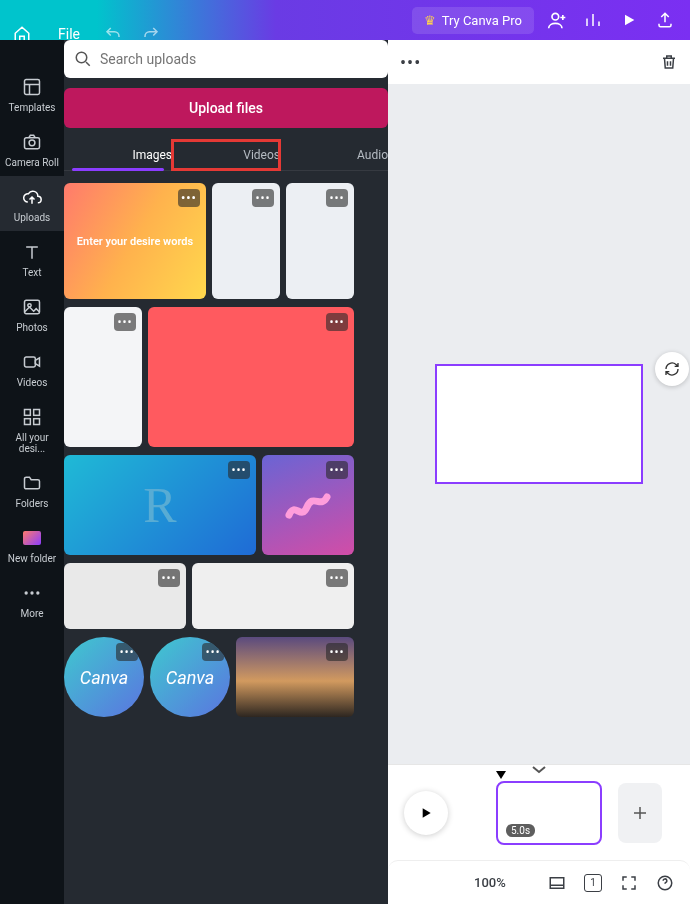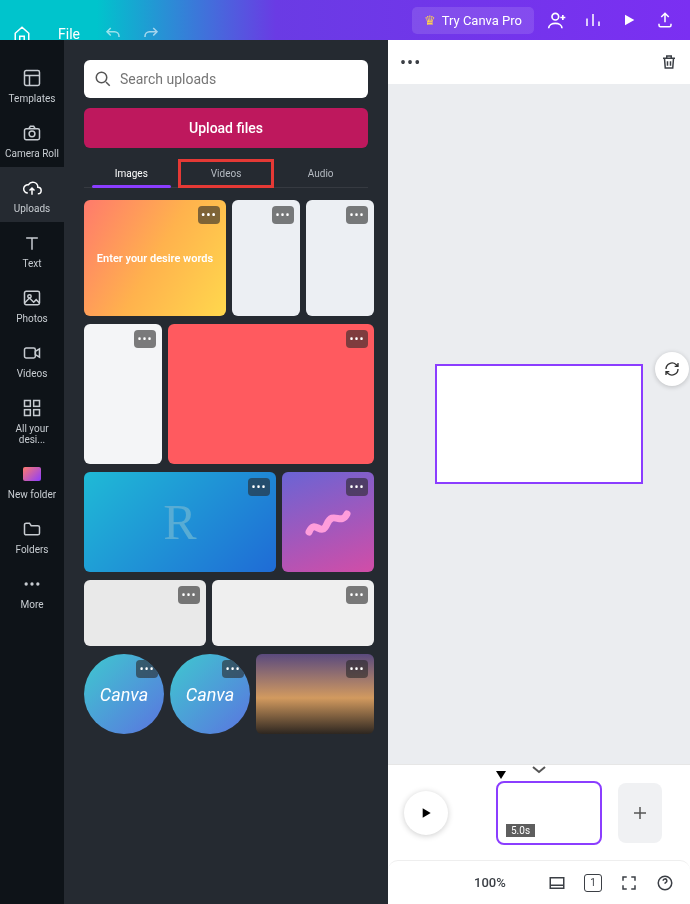--- a/index.html
+++ b/index.html
@@ -10,33 +10,33 @@
 .tb-left { display: flex; align-items: center; height: 100%; margin-top: 28px; }
 .tb-home { width: 44px; height: 100%; display: flex; align-items: center; justify-content: center; background: #00c4cc; }
 .tb-file { padding: 0 14px; height: 100%; display: flex; align-items: center; font-size: 14px; background: #00c4cc; }
 .tb-undo, .tb-redo { width: 38px; height:100%; display:flex; align-items:center; justify-content:center; opacity:.6; }
 .tb-right { margin-left:auto; display:flex; align-items:center; height:100%; gap: 10px; padding-right: 12px; }
 .tb-try { background: rgba(255,255,255,0.12); border-radius: 5px; padding: 6px 12px; display:flex; align-items:center; gap:6px; font-size: 13px; }
 .crown { color: #ffd24d; }
 .tb-icon { width: 26px; display:flex; justify-content:center; }
 
 
-.leftrail { position:absolute; left:0; top:40px; bottom:0; width:64px; background:#0e1318; color:#c7ccd1; display:flex; flex-direction:column; align-items:center; padding-top:17px; }
+.leftrail { position:absolute; left:0; top:40px; bottom:0; width:64px; background:#0e1318; color:#c7ccd1; display:flex; flex-direction:column; align-items:center; padding-top:26px; }
 .rail-item { width:64px; padding: 10px 2px 8px 2px; display:flex; flex-direction:column; align-items:center; gap:4px; font-size:10px; text-align:center; cursor:pointer; }
 .rail-item.active { background:#252a31; }
 .rail-icon { width:22px; height:22px; display:flex; align-items:center; justify-content:center; }
 .rail-label { line-height:1.1; }
 
 
-.panel { position:absolute; left:64px; top:40px; bottom:0; width:324px; background:#252a31; color:#fff; padding:20px; overflow:hidden; }
+.panel { position:absolute; left:64px; top:40px; bottom:0; width:324px; background:#252a31; color:#fff; padding:0; overflow:hidden; }
 .search { display:flex; align-items:center; background:#fff; border-radius:6px; height:38px; padding:0 10px; gap:8px; }
 .search input { border:none; outline:none; flex:1; font-size:14px; color:#333; background:transparent; }
 .upload-btn { margin-top:10px; height:40px; width:100%; background:#be185d; color:#fff; border:none; border-radius:6px; font-size:14px; font-weight:500; cursor:pointer; }
 .tabs { display:flex; margin-top:12px; border-bottom:1px solid rgba(255,255,255,0.08); }
-.tab { flex:1; text-align:center; padding:8px 0; font-size:10px; color:#b5bbc2; cursor:pointer; position:relative; }
+.tab { flex:1; text-align:right; padding:8px 0; font-size:12px; color:#b5bbc2; cursor:pointer; position:relative; }
 .tab.active { color:#fff; }
 .tab.active::after { content:""; position:absolute; left:8px; right:8px; bottom:-1px; height:3px; background:#8b3dff; border-radius:2px; }
 .tab.highlight-box { outline:3px solid #e53935; outline-offset:-2px; }
 
 
 .gallery { margin-top:12px; position:relative; height: 600px; }
 .gitem { position:absolute; border-radius:6px; overflow:hidden; background:#333; display:flex; align-items:center; justify-content:center; }
 .gitem .dots { position:absolute; top:6px; right:6px; width:22px; height:18px; background:rgba(40,40,40,0.6); border-radius:4px; color:#fff; font-size:12px; display:flex; align-items:center; justify-content:center; letter-spacing:1px; }
 .g1 { left:0; top:0; width:142px; height:116px; background: linear-gradient(120deg,#ff7a6c,#ffb24d,#ffd84d); color:#fff; font-size:11px; font-weight:600; text-align:center; padding:6px; }
 .g2 { left:148px; top:0; width:68px; height:116px; background:#eceff3; }
@@ -63,21 +63,21 @@
 .canvas-body { position:absolute; top:44px; left:0; right:0; bottom:0; display:flex; align-items:center; justify-content:center; }
 .canvas-frame { width:208px; height:120px; background:#fff; border:2px solid #8b3dff; position:relative; }
 .refresh-fab { position:absolute; right:-48px; top:-14px; width:34px; height:34px; border-radius:50%; background:#fff; box-shadow:0 1px 5px rgba(0,0,0,0.2); display:flex; align-items:center; justify-content:center; color:#333; font-size:15px; }
 
 
 .timeline { position:absolute; left:388px; right:0; bottom:44px; height:96px; background:#fff; border-top:1px solid #e6e6e6; display:flex; align-items:center; padding:0 16px; gap:16px; }
 .tl-caret { position:absolute; left:50%; top:0; transform:translateX(-50%); cursor:pointer; }
 .play-btn { width:44px; height:44px; border-radius:50%; background:#fff; box-shadow:0 1px 6px rgba(0,0,0,0.2); display:flex; align-items:center; justify-content:center; cursor:pointer; }
 .clip { width:106px; height:64px; border:2px solid #8b3dff; border-radius:8px; background:#fff; position:relative; cursor:pointer; }
 .playhead { position:absolute; left:-2px; top:-12px; width:0; height:0; border-left:5px solid transparent; border-right:5px solid transparent; border-top:8px solid #000; }
-.clip-time { position:absolute; left:8px; bottom:6px; background:rgba(40,40,40,0.75); color:#fff; font-size:10px; padding:1px 5px; border-radius:0; }
+.clip-time { position:absolute; left:8px; bottom:6px; background:rgba(40,40,40,0.75); color:#fff; font-size:10px; padding:1px 5px; border-radius:6px; }
 .add-page { width:44px; height:60px; border-radius:8px; background:#f0f1f3; display:flex; align-items:center; justify-content:center; font-size:22px; color:#555; cursor:pointer; }
 
 
 .bottombar { position:absolute; left:388px; right:0; bottom:0; height:44px; background:#fff; border-top:1px solid #eee; display:flex; align-items:center; justify-content:flex-end; gap:18px; padding:0 16px; color:#3b3f45; font-size:13px;border-radius:10px; }
 .zoom-label { margin-right:auto; margin-left:70px; font-weight:500; }
 .bb-icon { cursor:pointer; display:flex; align-items:center; justify-content:center; }
 .page-ind { border:1.5px solid #3b3f45; border-radius:3px; width:18px; height:18px; font-size:10px; display:flex; align-items:center; justify-content:center; }
 
 svg { display:block; }
 </style>
@@ -198,31 +198,31 @@
           <rect x="3" y="3" width="7" height="7"></rect>
           <rect x="14" y="3" width="7" height="7"></rect>
           <rect x="3" y="14" width="7" height="7"></rect>
           <rect x="14" y="14" width="7" height="7"></rect>
         </svg>
       </div>
     <div class="rail-label">All your desi...</div>
   </div>
   <div class="rail-item">
     <div class="rail-icon">
+        <svg width="20" height="20" viewBox="0 0 24 24" fill="none" stroke="#c7ccd1" stroke-width="1.8">
+          <path d="M3 7a2 2 0 0 1 2-2h4l2 3h8a2 2 0 0 1 2 2v7a2 2 0 0 1-2 2H5a2 2 0 0 1-2-2z"></path>
+        </svg>
+      </div>
+    <div class="rail-label">Folders</div>
+  </div>
+  <div class="rail-item">
+    <div class="rail-icon">
         <div style="width:18px;height:14px;background:linear-gradient(135deg,#ff7a6c,#8b3dff);border-radius:2px;"></div>
       </div>
     <div class="rail-label">New folder</div>
-  </div>
-  <div class="rail-item">
-    <div class="rail-icon">
-        <svg width="20" height="20" viewBox="0 0 24 24" fill="none" stroke="#c7ccd1" stroke-width="1.8">
-          <path d="M3 7a2 2 0 0 1 2-2h4l2 3h8a2 2 0 0 1 2 2v7a2 2 0 0 1-2 2H5a2 2 0 0 1-2-2z"></path>
-        </svg>
-      </div>
-    <div class="rail-label">Folders</div>
   </div>
   <div class="rail-item">
     <div class="rail-icon">
         <svg width="20" height="20" viewBox="0 0 24 24" fill="#c7ccd1">
           <circle cx="5" cy="12" r="2"></circle>
           <circle cx="12" cy="12" r="2"></circle>
           <circle cx="19" cy="12" r="2"></circle>
         </svg>
       </div>
     <div class="rail-label">More</div>

